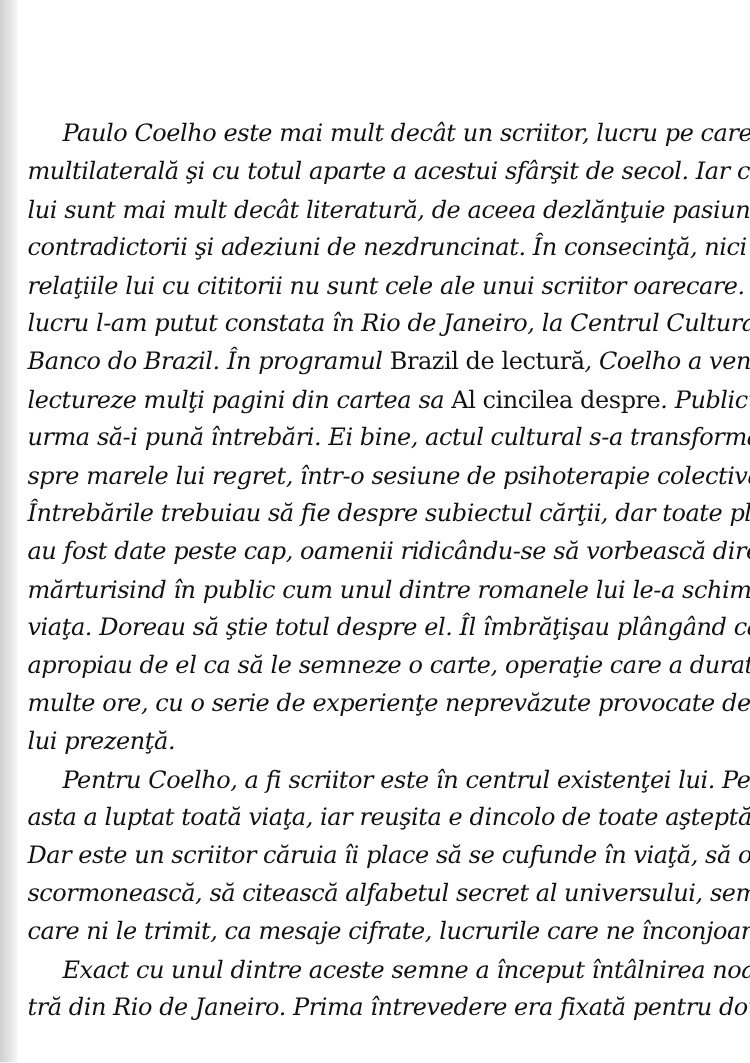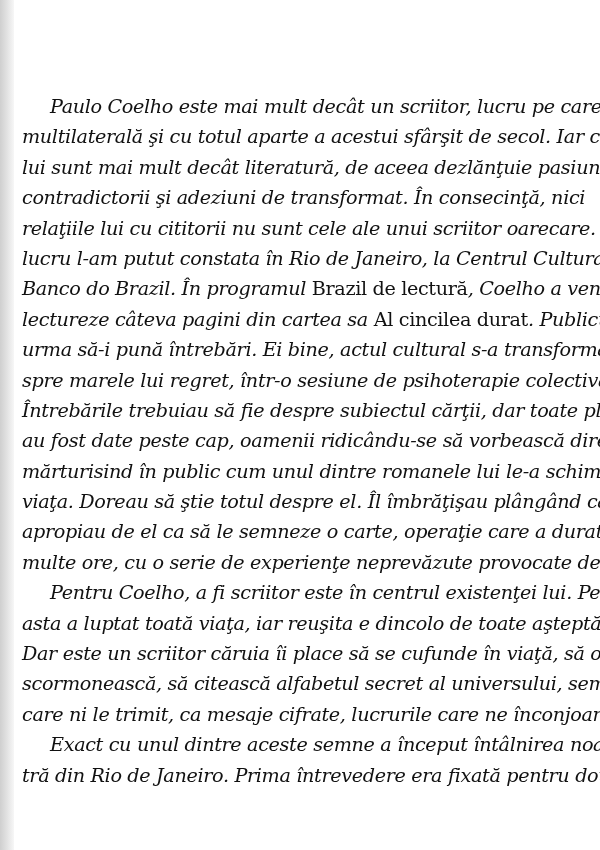--- a/index.html
+++ b/index.html
@@ -35,33 +35,34 @@
 </head>
 <body>
 
 <div class="gutter"></div>
 
 <div class="page" id="page">
     <div>
       <span class="line indent"><span>Paulo Coelho este mai mult decât un scriitor, lucru pe care mulţi</span></span>
       <span class="line"><span>multilaterală şi cu totul aparte a acestui sfârşit de secol. Iar cărţile</span></span>
       <span class="line"><span>lui sunt mai mult decât literatură, de aceea dezlănţuie pasiuni</span></span>
-      <span class="line"><span>contradictorii şi adeziuni de transformat. În consecinţă, nici</span></span>
+      <span class="line"><span>contradictorii şi adeziuni de nezdruncinat. În consecinţă, nici</span></span>
       <span class="line"><span>relaţiile lui cu cititorii nu sunt cele ale unui scriitor oarecare. Acest</span></span>
       <span class="line"><span>lucru l-am putut constata în Rio de Janeiro, la Centrul Cultural</span></span>
       <span class="line"><span>Banco do Brazil. În programul </span><span class="roman">Brazil de lectură</span><span>, Coelho a venit să</span></span>
-      <span class="line"><span>lectureze câteva pagini din cartea sa </span><span class="roman">Al cincilea durat</span><span>. Publicul</span></span>
+      <span class="line"><span>lectureze mulţi pagini din cartea sa </span><span class="roman">Al cincilea despre</span><span>. Publicul</span></span>
       <span class="line"><span>urma să-i pună întrebări. Ei bine, actul cultural s-a transformat,</span></span>
       <span class="line"><span>spre marele lui regret, într-o sesiune de psihoterapie colectivă.</span></span>
       <span class="line"><span>Întrebările trebuiau să fie despre subiectul cărţii, dar toate planurile</span></span>
       <span class="line"><span>au fost date peste cap, oamenii ridicându-se să vorbească direct cu el,</span></span>
       <span class="line"><span>mărturisind în public cum unul dintre romanele lui le-a schimbat</span></span>
       <span class="line"><span>viaţa. Doreau să ştie totul despre el. Îl îmbrăţişau plângând când se</span></span>
       <span class="line"><span>apropiau de el ca să le semneze o carte, operaţie care a durat mai</span></span>
       <span class="line"><span>multe ore, cu o serie de experienţe neprevăzute provocate de simpla</span></span>
+      <span class="line last"><span>lui prezenţă.</span></span>
     </div>
     <div>
       <span class="line indent"><span>Pentru Coelho, a fi scriitor este în centrul existenţei lui. Pentru</span></span>
       <span class="line"><span>asta a luptat toată viaţa, iar reuşita e dincolo de toate aşteptările lui.</span></span>
       <span class="line"><span>Dar este un scriitor căruia îi place să se cufunde în viaţă, să o</span></span>
       <span class="line"><span>scormonească, să citească alfabetul secret al universului, semnele pe</span></span>
       <span class="line last"><span>care ni le trimit, ca mesaje cifrate, lucrurile care ne înconjoară.</span></span>
     </div>
     <div>
       <span class="line indent"><span>Exact cu unul dintre aceste semne a început întâlnirea noas-</span></span>

